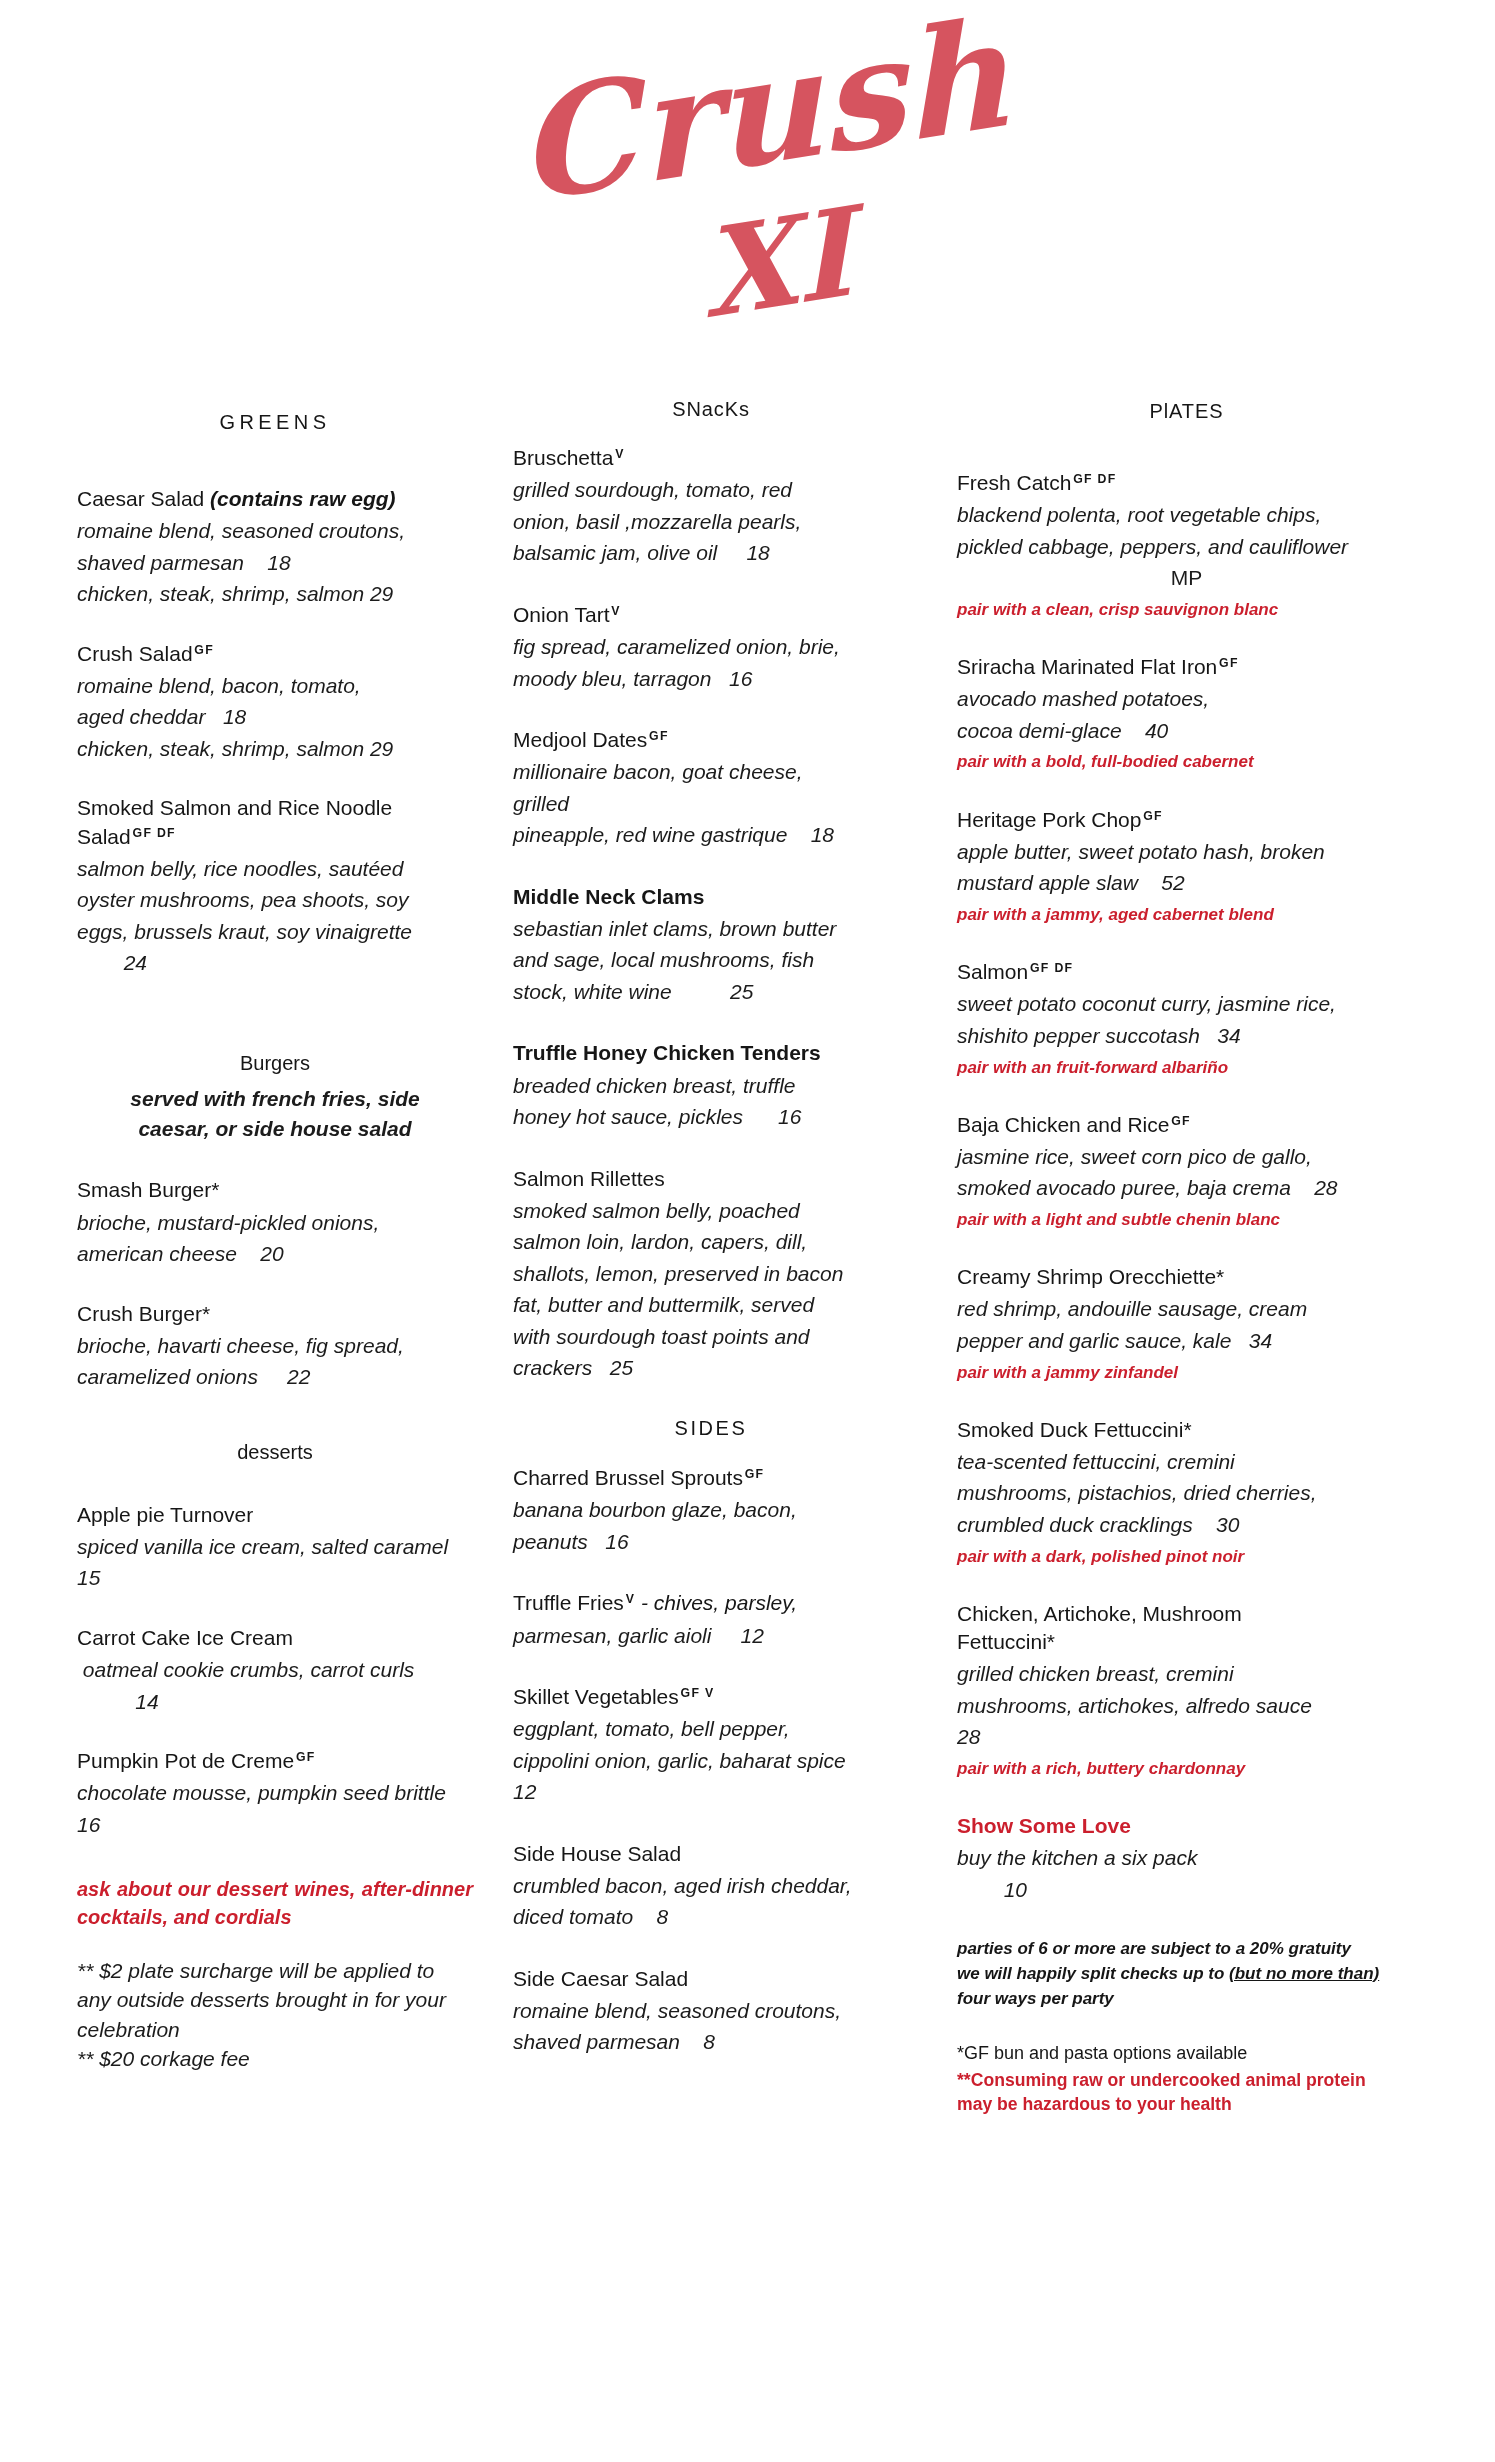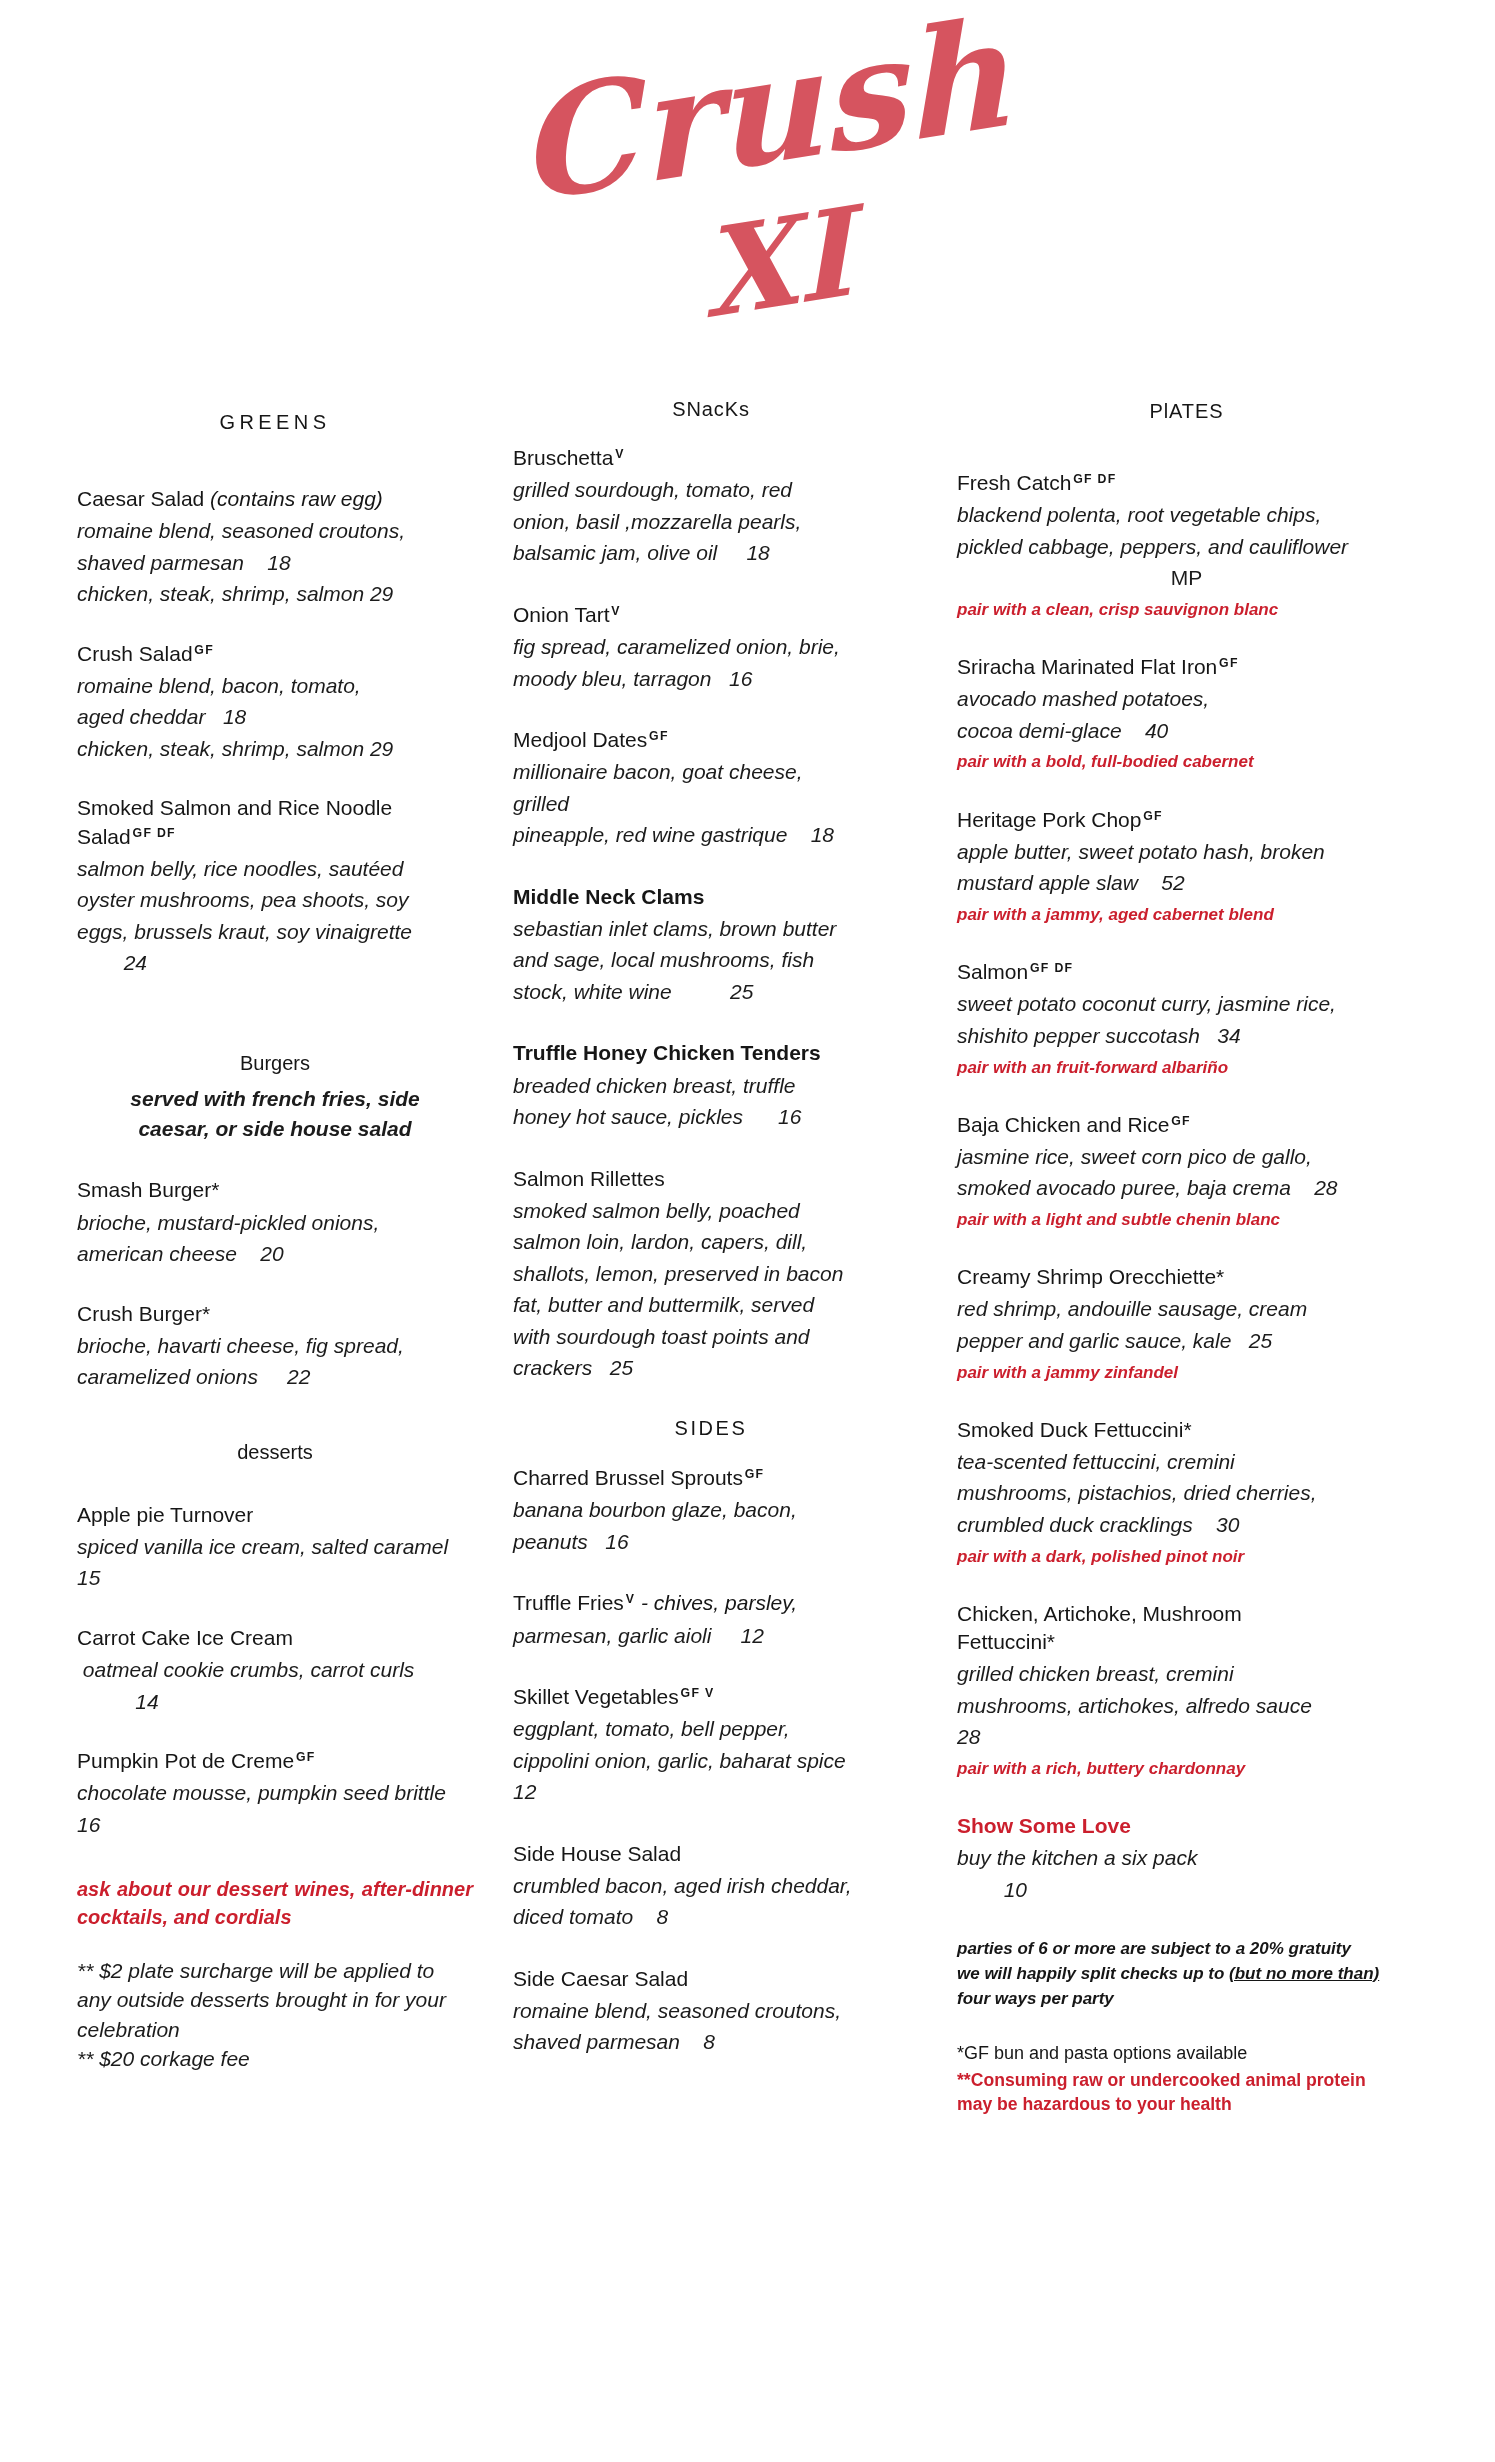--- a/index.html
+++ b/index.html
@@ -51,21 +51,21 @@
     text-align:center; white-space:pre-line; margin-bottom:32px;
   }
 
   
   .item { margin-bottom:30px; }
   .col2 .item { margin-bottom:32px; }
   .col3 .item { margin-bottom:32px; }
   .name-line { font-size:21px; line-height:1.35; color:#161616; }
   .name { white-space:pre-line; }
   .name.bold { font-weight:700;text-align:right; }
-  .note { font-weight:400; font-style:italic; }
+  .note { font-weight:700; font-style:italic; }
   .inline-desc { font-style:italic; }
   .tags {
     font-size:12.3px; font-weight:700; letter-spacing:1.3px;
     position:relative; top:-7px; margin-left:1.8px;
   }
   .desc {
     font-style:italic; font-size:21px; line-height:1.5;
     white-space:pre-wrap; margin-top:1.8px; color:#1c1c1c;
   }
   .price-line { font-size:21px; line-height:1.5;text-align:center; }
@@ -340,21 +340,21 @@
         <div class="desc">jasmine rice, sweet corn pico de gallo,
 smoked avocado puree, baja crema    28</div>
         <div class="pair">pair with a light and subtle chenin blanc</div>
       </article>
 
       <article class="item">
         <div class="name-line">
           <span class="name">Creamy Shrimp Orecchiette*</span>
         </div>
         <div class="desc">red shrimp, andouille sausage, cream
-pepper and garlic sauce, kale   25</div>
+pepper and garlic sauce, kale   34</div>
         <div class="pair">pair with a jammy zinfandel</div>
       </article>
 
       <article class="item">
         <div class="name-line">
           <span class="name">Smoked Duck Fettuccini*</span>
         </div>
         <div class="desc">tea-scented fettuccini, cremini
 mushrooms, pistachios, dried cherries,
 crumbled duck cracklings    30</div>

